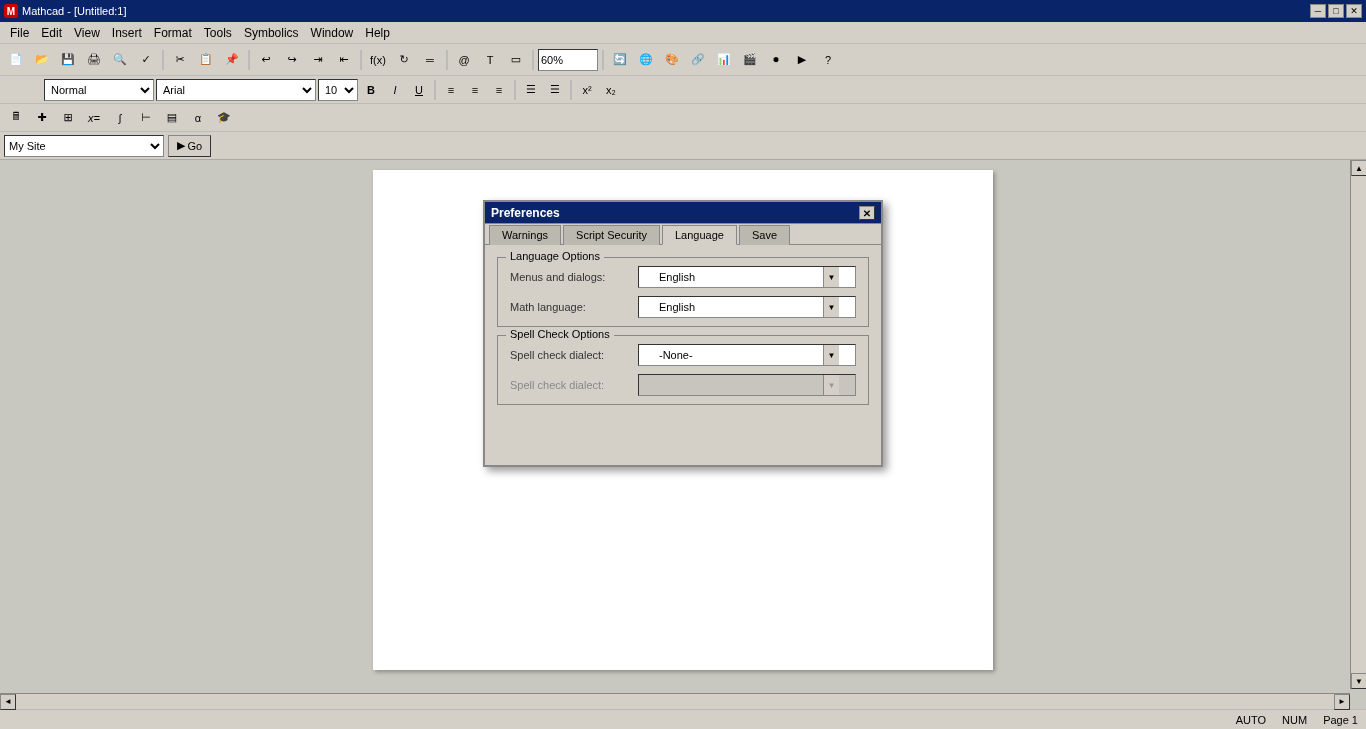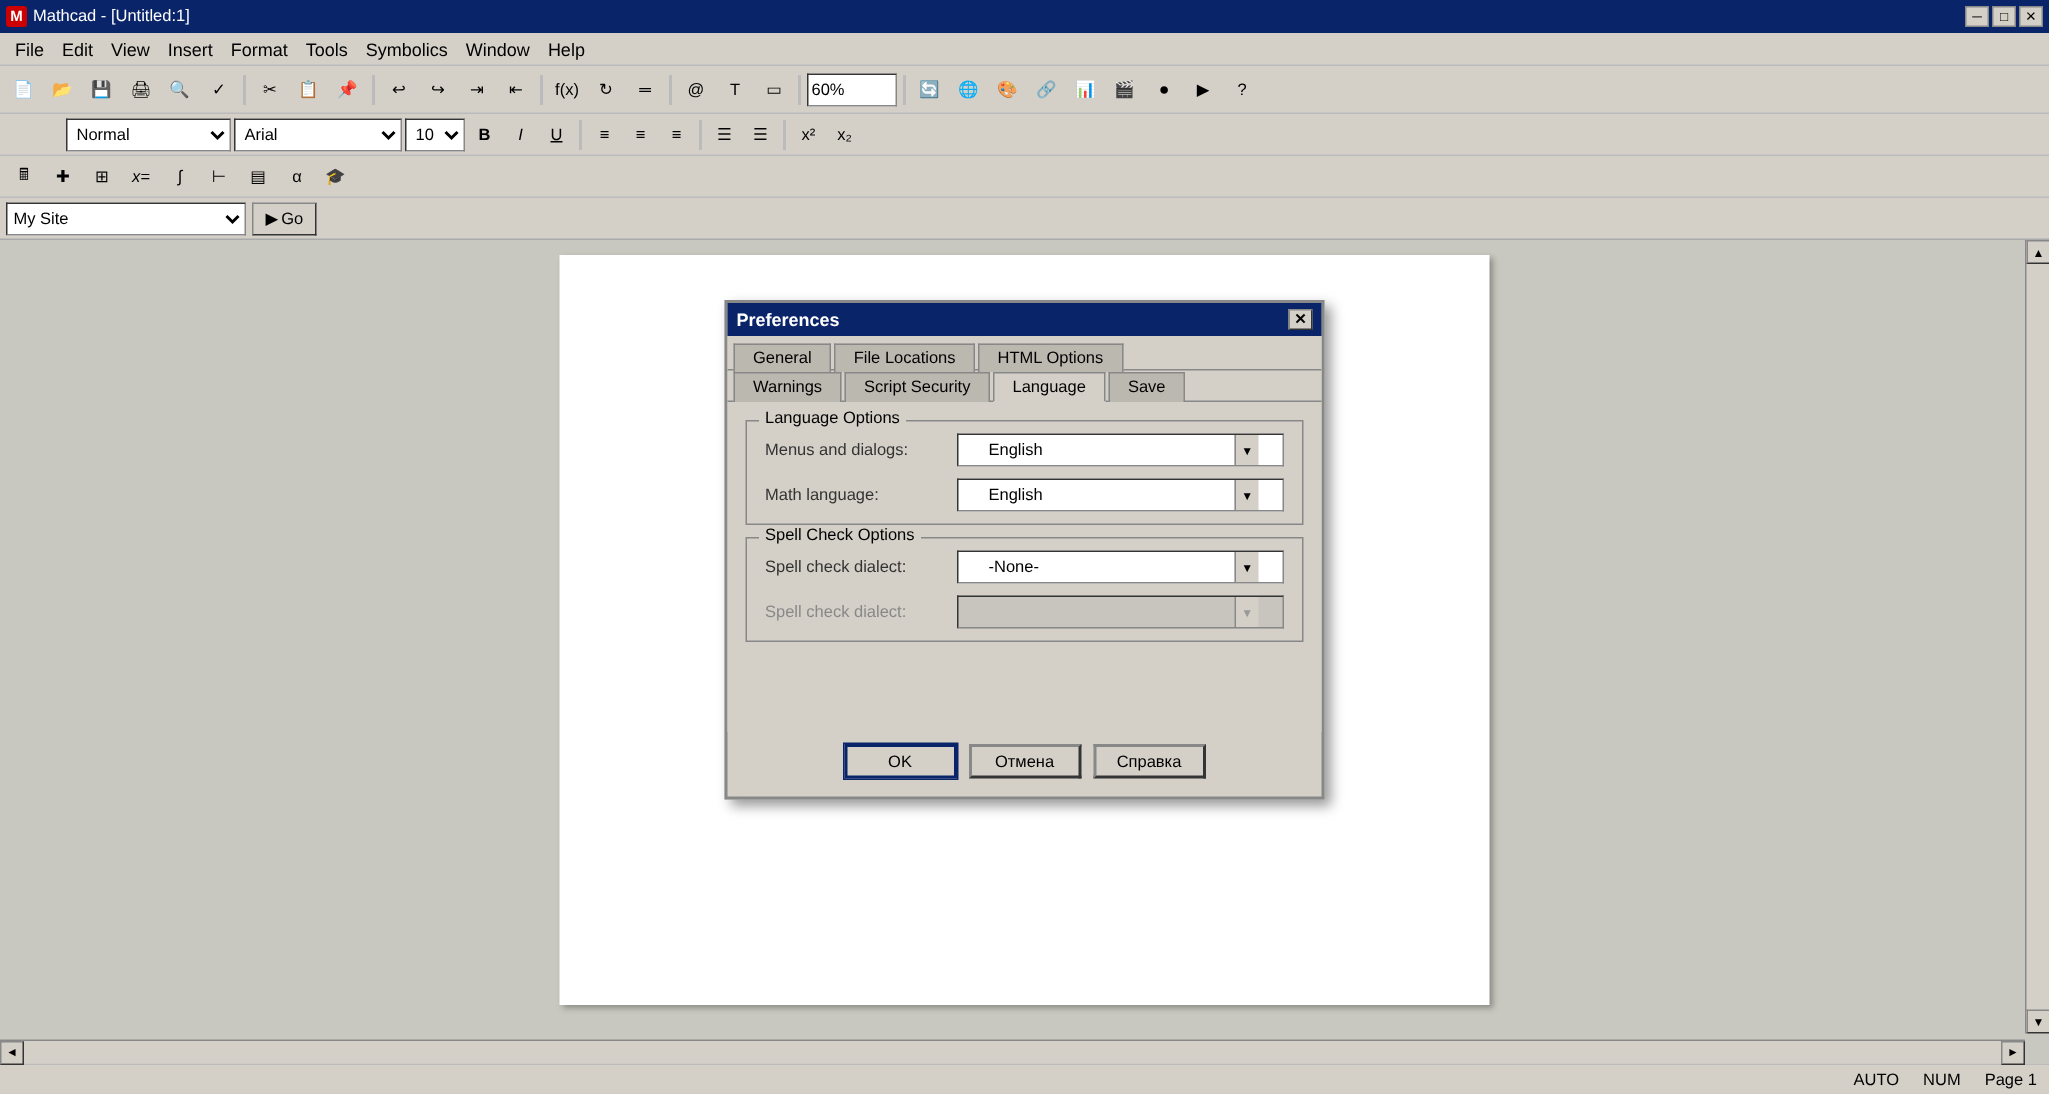--- a/index.html
+++ b/index.html
@@ -126,21 +126,21 @@
       border: 1px inset #888;
       background: white;
       font-size: 11px;
       padding: 0 2px;
     }
     .format-select-style {
       width: 110px;
       margin-left: 40px;
     }
     .format-select-font {
-      width: 112px;
+      width: 160px;
     }
     .format-select-size {
       width: 40px;
     }
     .format-btn {
       width: 22px;
       height: 22px;
       background: #d4d0c8;
       border: 1px solid transparent;
       display: flex;
@@ -545,25 +545,20 @@
     </div>
 
     <div class="modal-overlay">
       <div class="dialog">
 
         <div class="dialog-title-bar">
           <span>Preferences</span>
           <div class="dialog-close-btn">✕</div>
         </div>
 
-        <div class="dialog-tabs">
-          <div class="dialog-tab">General</div>
-          <div class="dialog-tab">File Locations</div>
-          <div class="dialog-tab">HTML Options</div>
-        </div>
         <div class="dialog-tabs" style="padding-top:0; border-top: 1px solid #888; margin-top:-1px;">
           <div class="dialog-tab">Warnings</div>
           <div class="dialog-tab">Script Security</div>
           <div class="dialog-tab active">Language</div>
           <div class="dialog-tab">Save</div>
         </div>
 
         <div class="dialog-content">
 
           <div class="section-group">
@@ -602,25 +597,20 @@
               <div class="combo-select disabled">
                 <span class="combo-value"></span>
                 <div class="combo-arrow" style="color:#999;">▼</div>
               </div>
             </div>
           </div>
 
           <div style="height: 40px;"></div>
         </div>
 
-        <div class="dialog-footer">
-          <button class="dialog-btn default">OK</button>
-          <button class="dialog-btn">Отмена</button>
-          <button class="dialog-btn">Справка</button>
-        </div>
       </div>
     </div>
   </div>
 
   <div class="scroll-right">
     <div class="scroll-btn">▲</div>
     <div style="flex:1;"></div>
     <div class="scroll-btn">▼</div>
   </div>
 </div>

